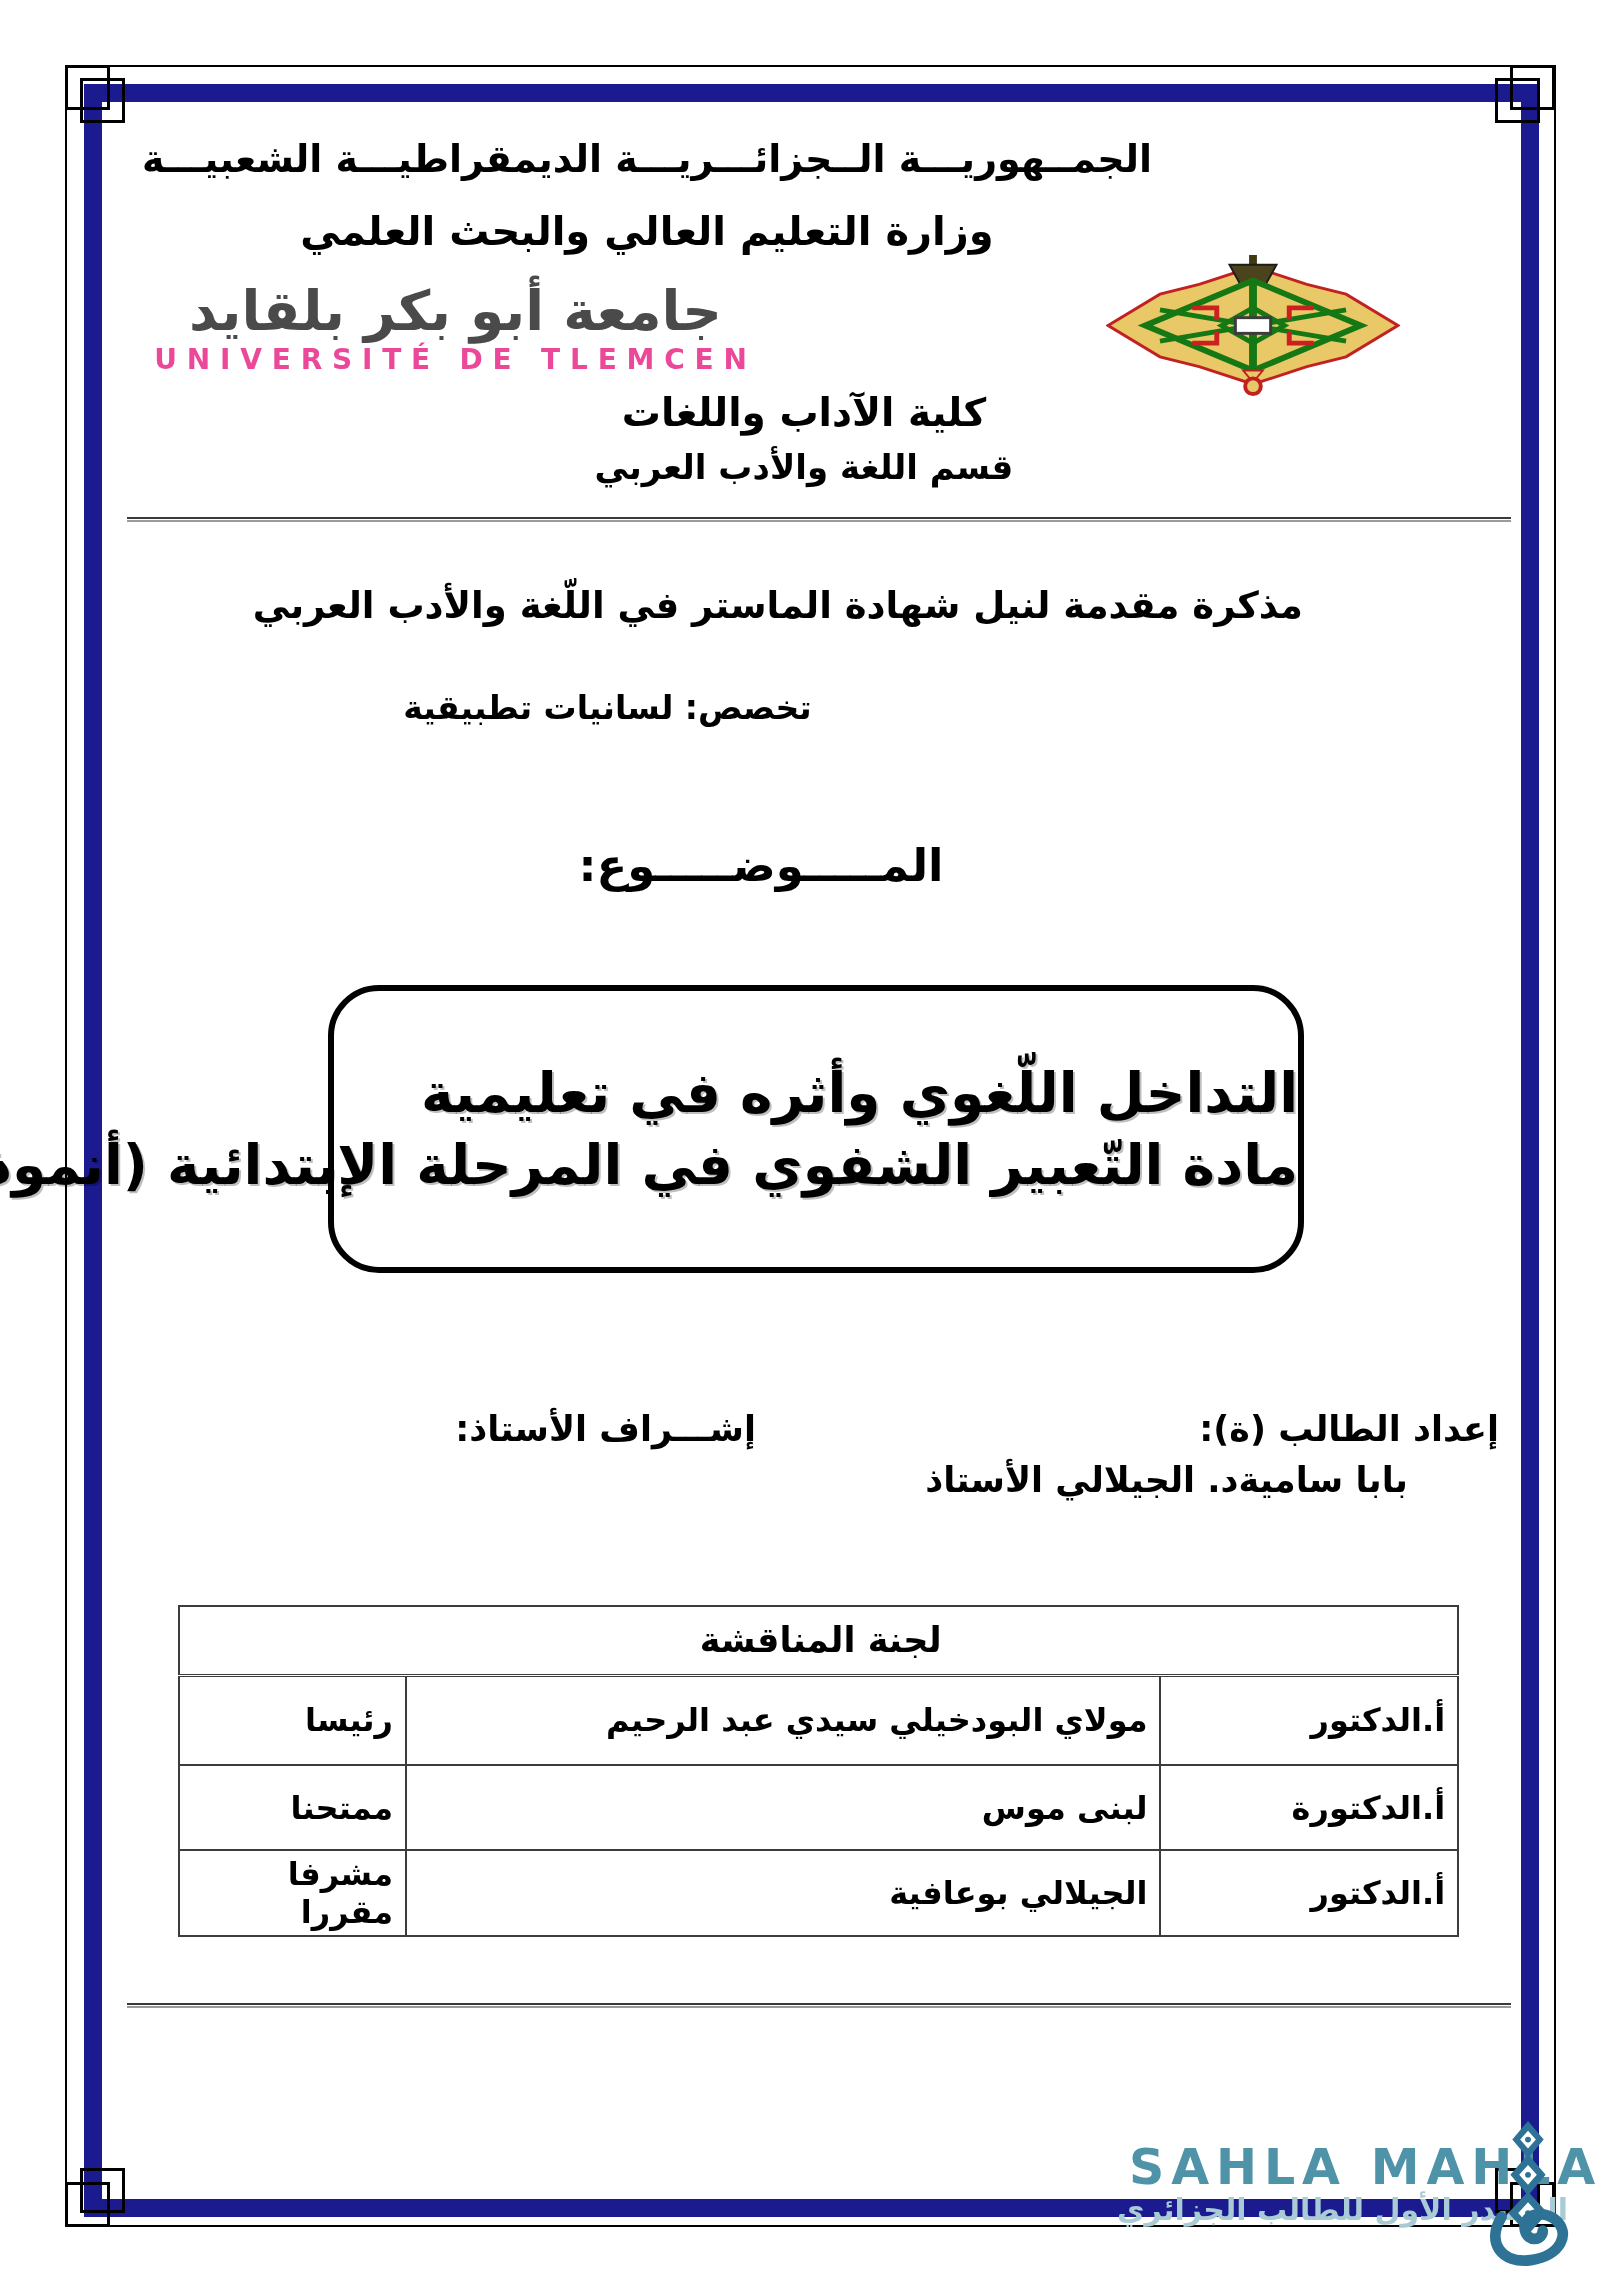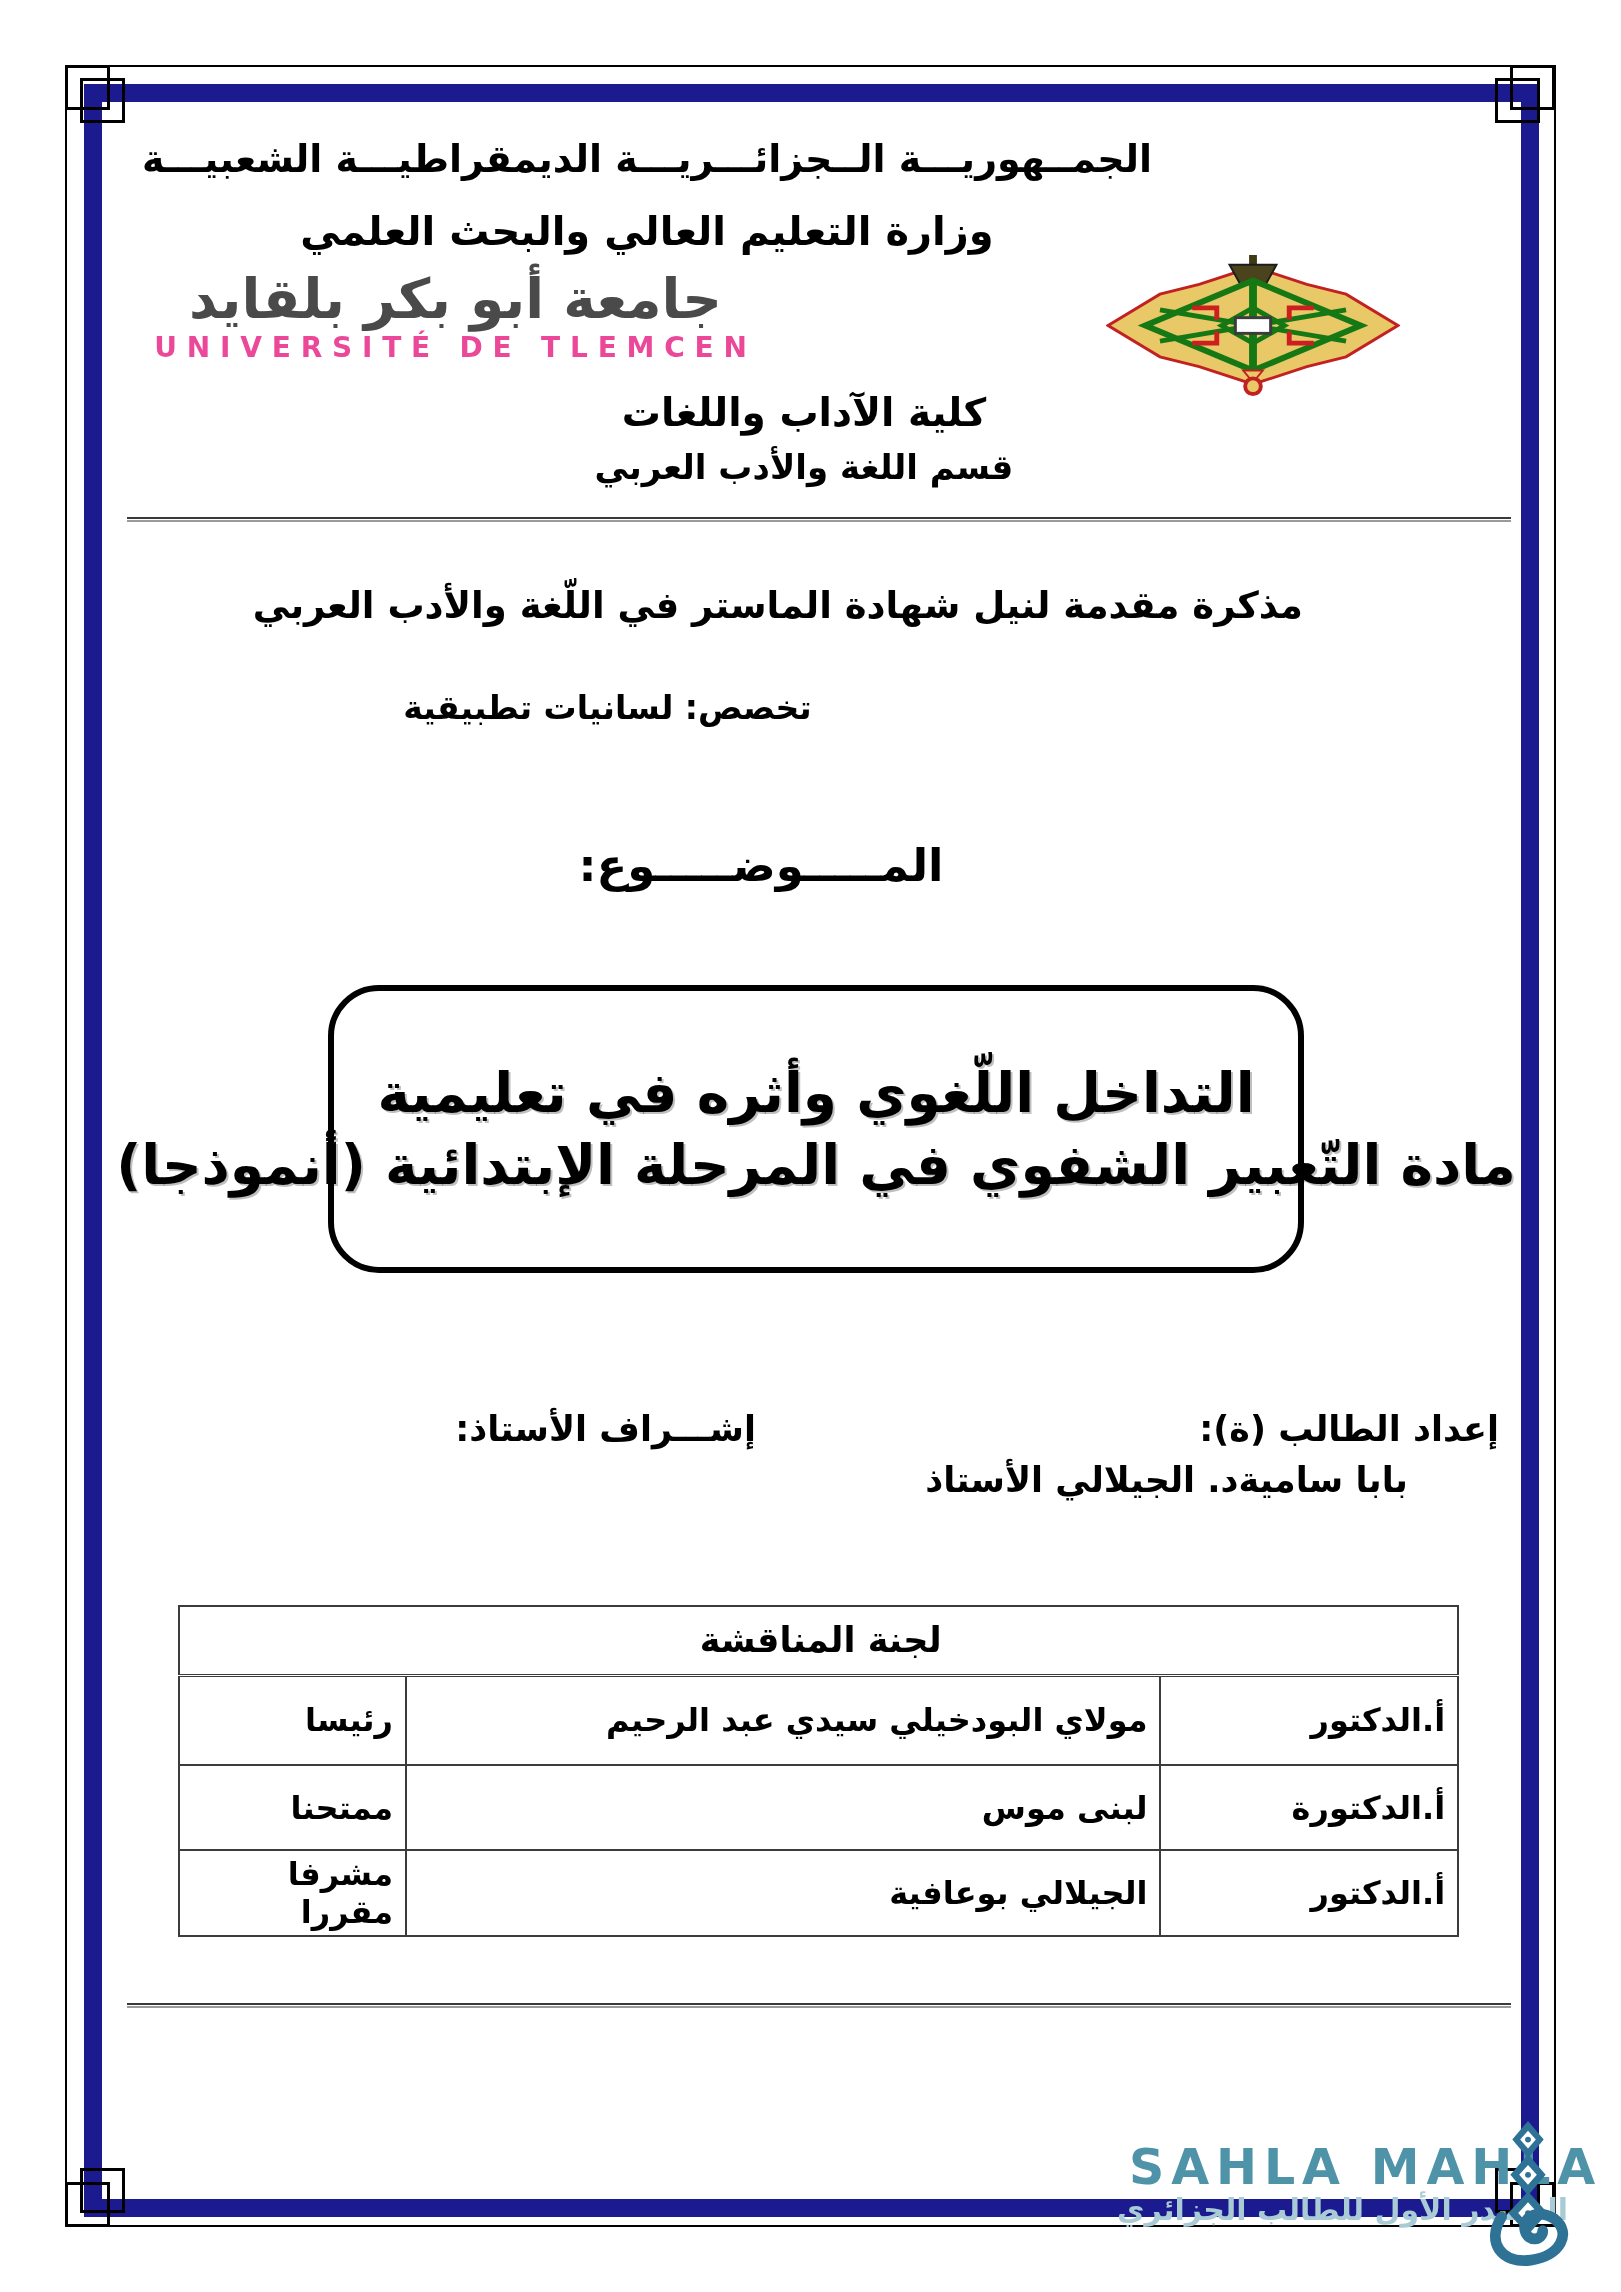--- a/index.html
+++ b/index.html
@@ -22,37 +22,37 @@
   }
   .corner-sq {
     position:absolute; width:45px; height:45px;
     border:3.9px solid #000; background:transparent;
   }
   
   .t { position:absolute; direction:rtl; font-weight:bold; color:#000; white-space:nowrap; }
   .center { text-align:center; }
   .hdr1 { left:59px; top:137px; width:1176px; font-size:38px; }
   .hdr2 { left:59px; top:208px; width:1176px; font-size:40px; }
-  .logo-wrap { position:absolute; left:147px; top:272px; width:617px; text-align:center; }
+  .logo-wrap { position:absolute; left:147px; top:284px; width:617px; text-align:center; }
   .logo-ar { font-size:55px; font-weight:bold; color:#4a4a4a; direction:rtl; line-height:1.0; }
   .logo-fr { font-size:28px; font-weight:bold; color:#ec4899; letter-spacing:9.8px; margin-top:3.9px;
              font-family:"DejaVu Sans","Liberation Sans",sans-serif; }
   .faculty { left:314px; top:390px; width:980px; font-size:39px; }
   .dept    { left:314px; top:447px; width:980px; font-size:34px; }
   .rule { position:absolute; left:127px; width:1384px; height:4.9px;
           border-top:2px solid #3a3a3a; border-bottom:2px solid #9a9a9a; }
   .rule1 { top:517px; }
   .rule2 { top:2003px; }
   .memo { left:323px; top:584px; width:980px; font-size:37px; }
   .spec { left:333px; top:688px; width:549px; font-size:33px; }
   .subject { left:271px; top:839px; width:980px; font-size:45px; }
   .title-box {
     position:absolute; left:328px; top:985px; width:976px; height:288px;
     border:6.9px solid #000; border-radius:51px;
-    display:flex; flex-direction:column; justify-content:center; align-items:center;
+    display:flex; flex-direction:column; justify-content:center; align-items:flex-start;
     gap:8px; direction:rtl;
   }
   .title-line { font-weight:bold; font-size:55px; color:#000; direction:rtl; white-space:nowrap;
                 text-shadow: 2px 2px 0 rgba(0,0,0,0.25); }
   .prep-label { left:1078px; top:1409px; width:421px; font-size:35px; text-align:right; }
   .sup-label  { left:462px;  top:1409px; width:294px; font-size:35px; text-align:right; }
   .names-row {
     position:absolute; left:941px; top:1460px; width:467px;
     display:flex; direction:rtl; justify-content:space-between; align-items:baseline;
   }

